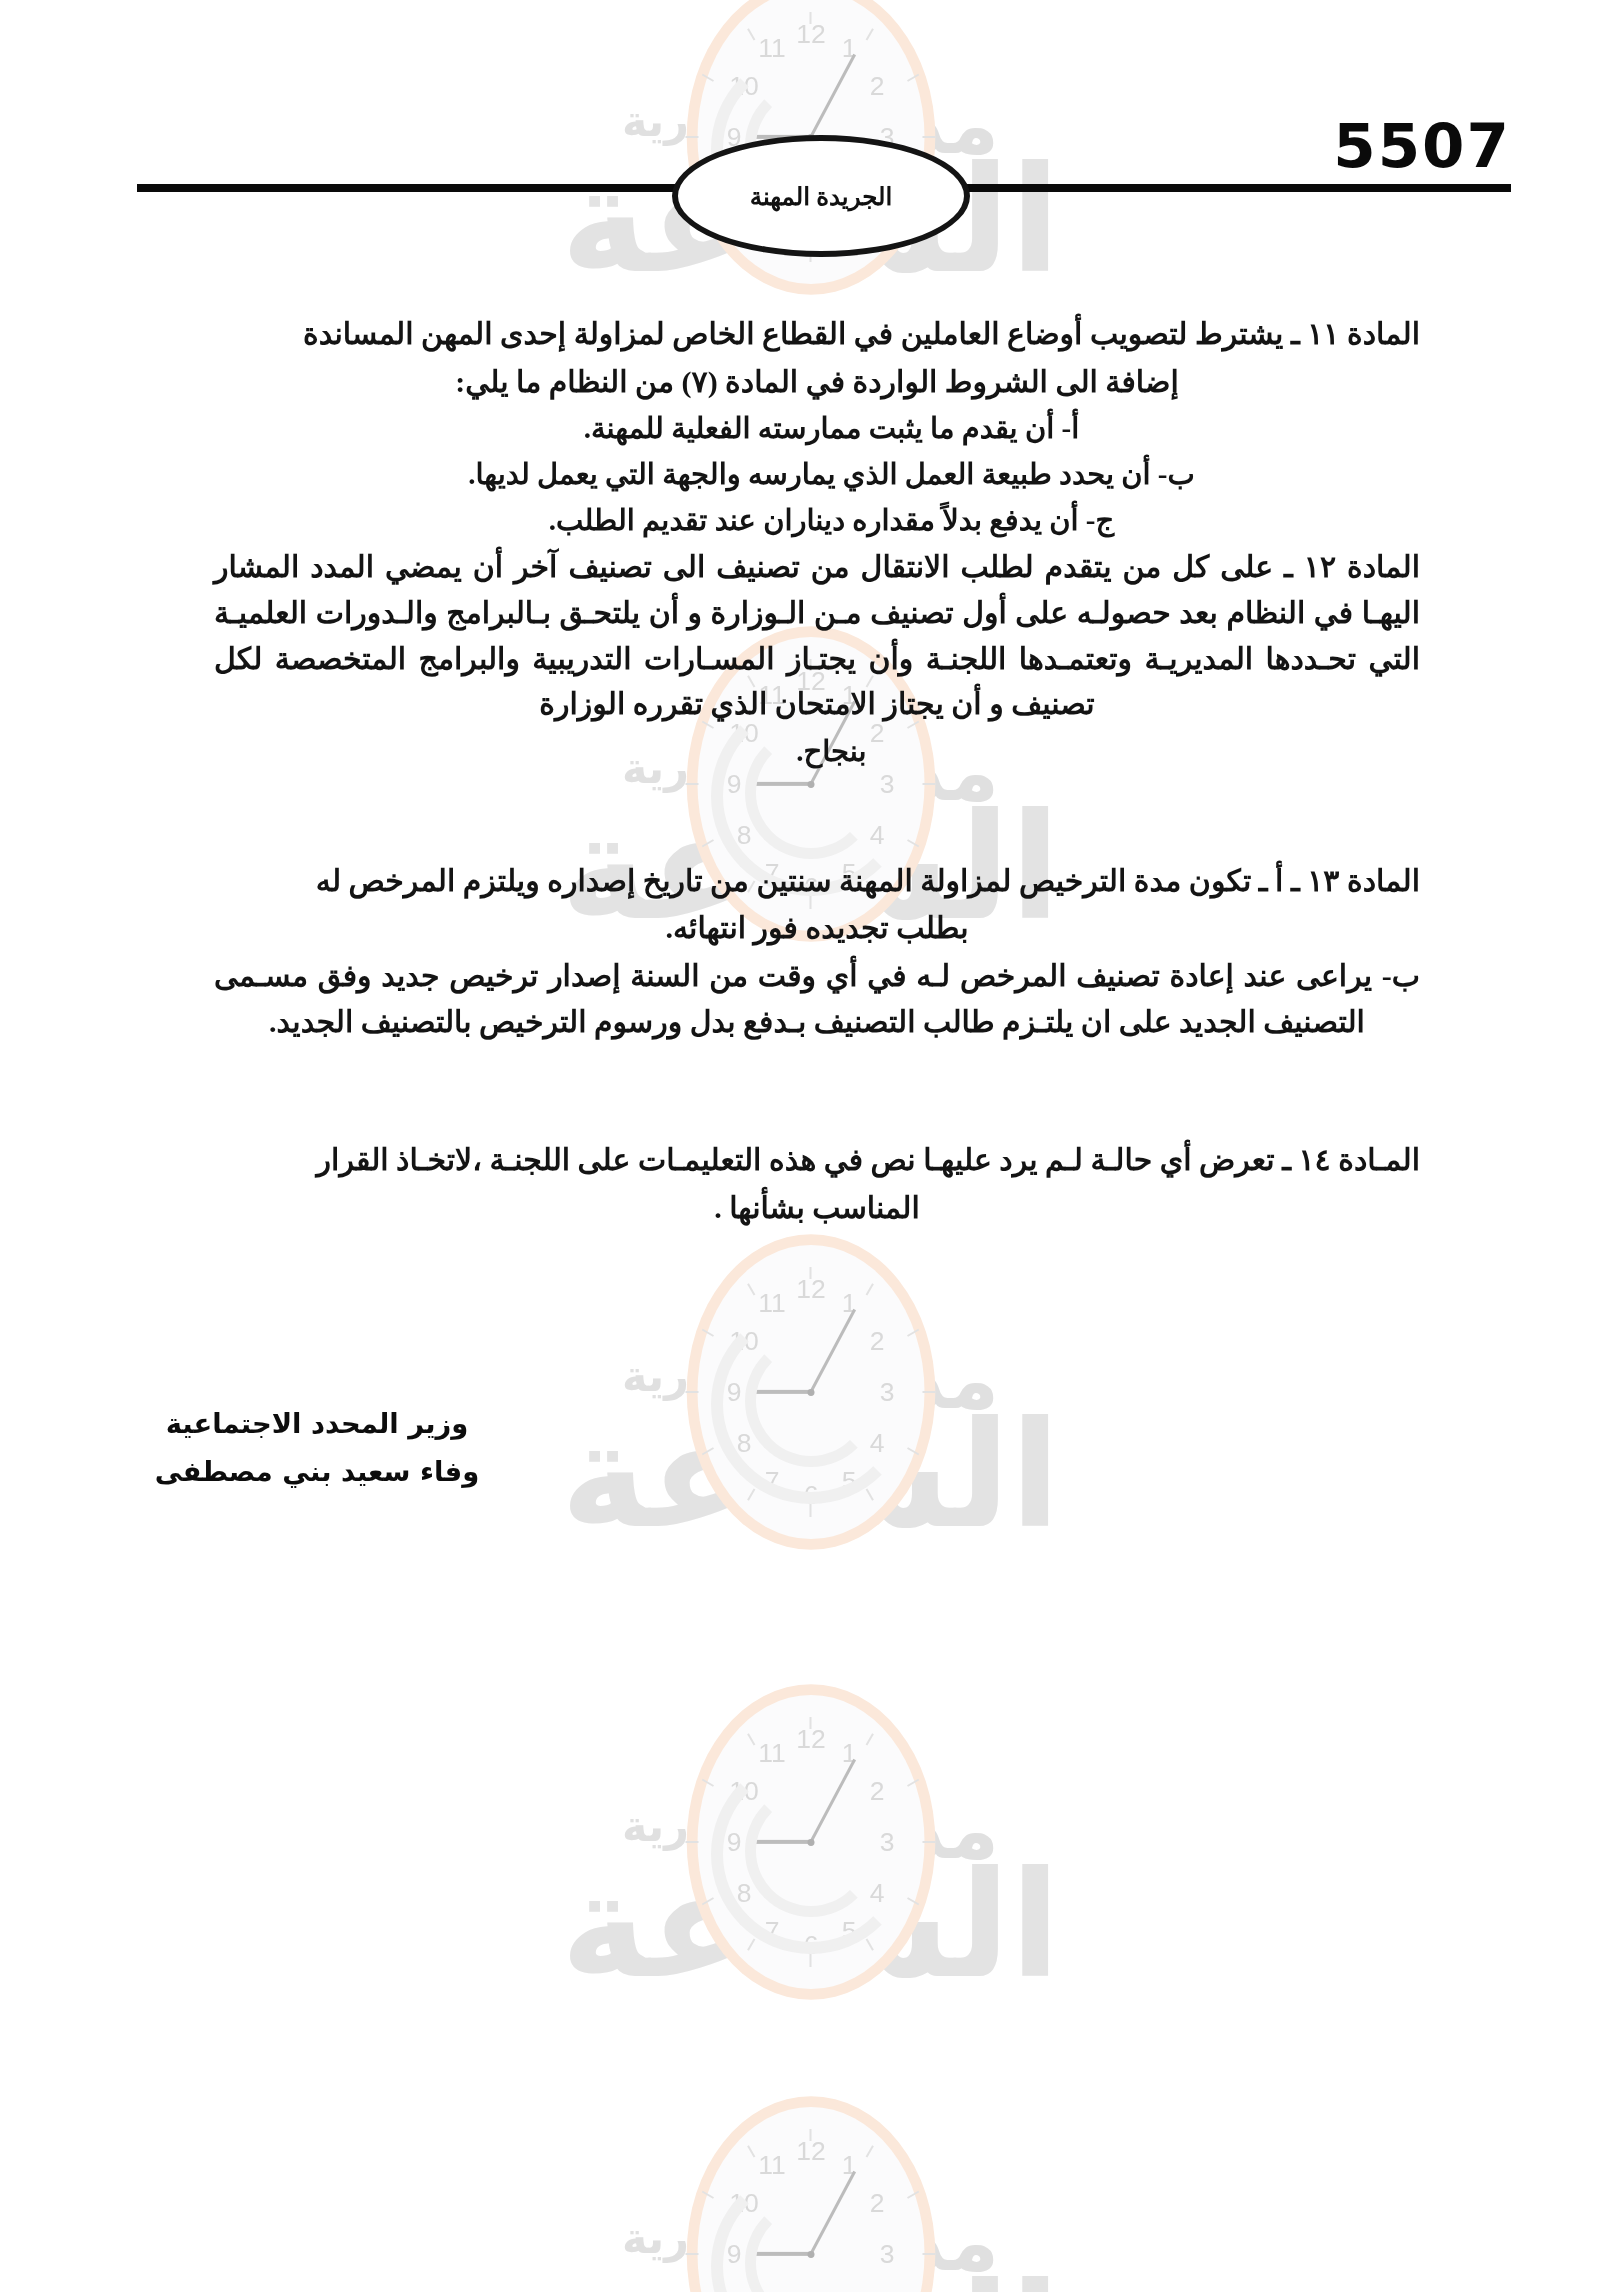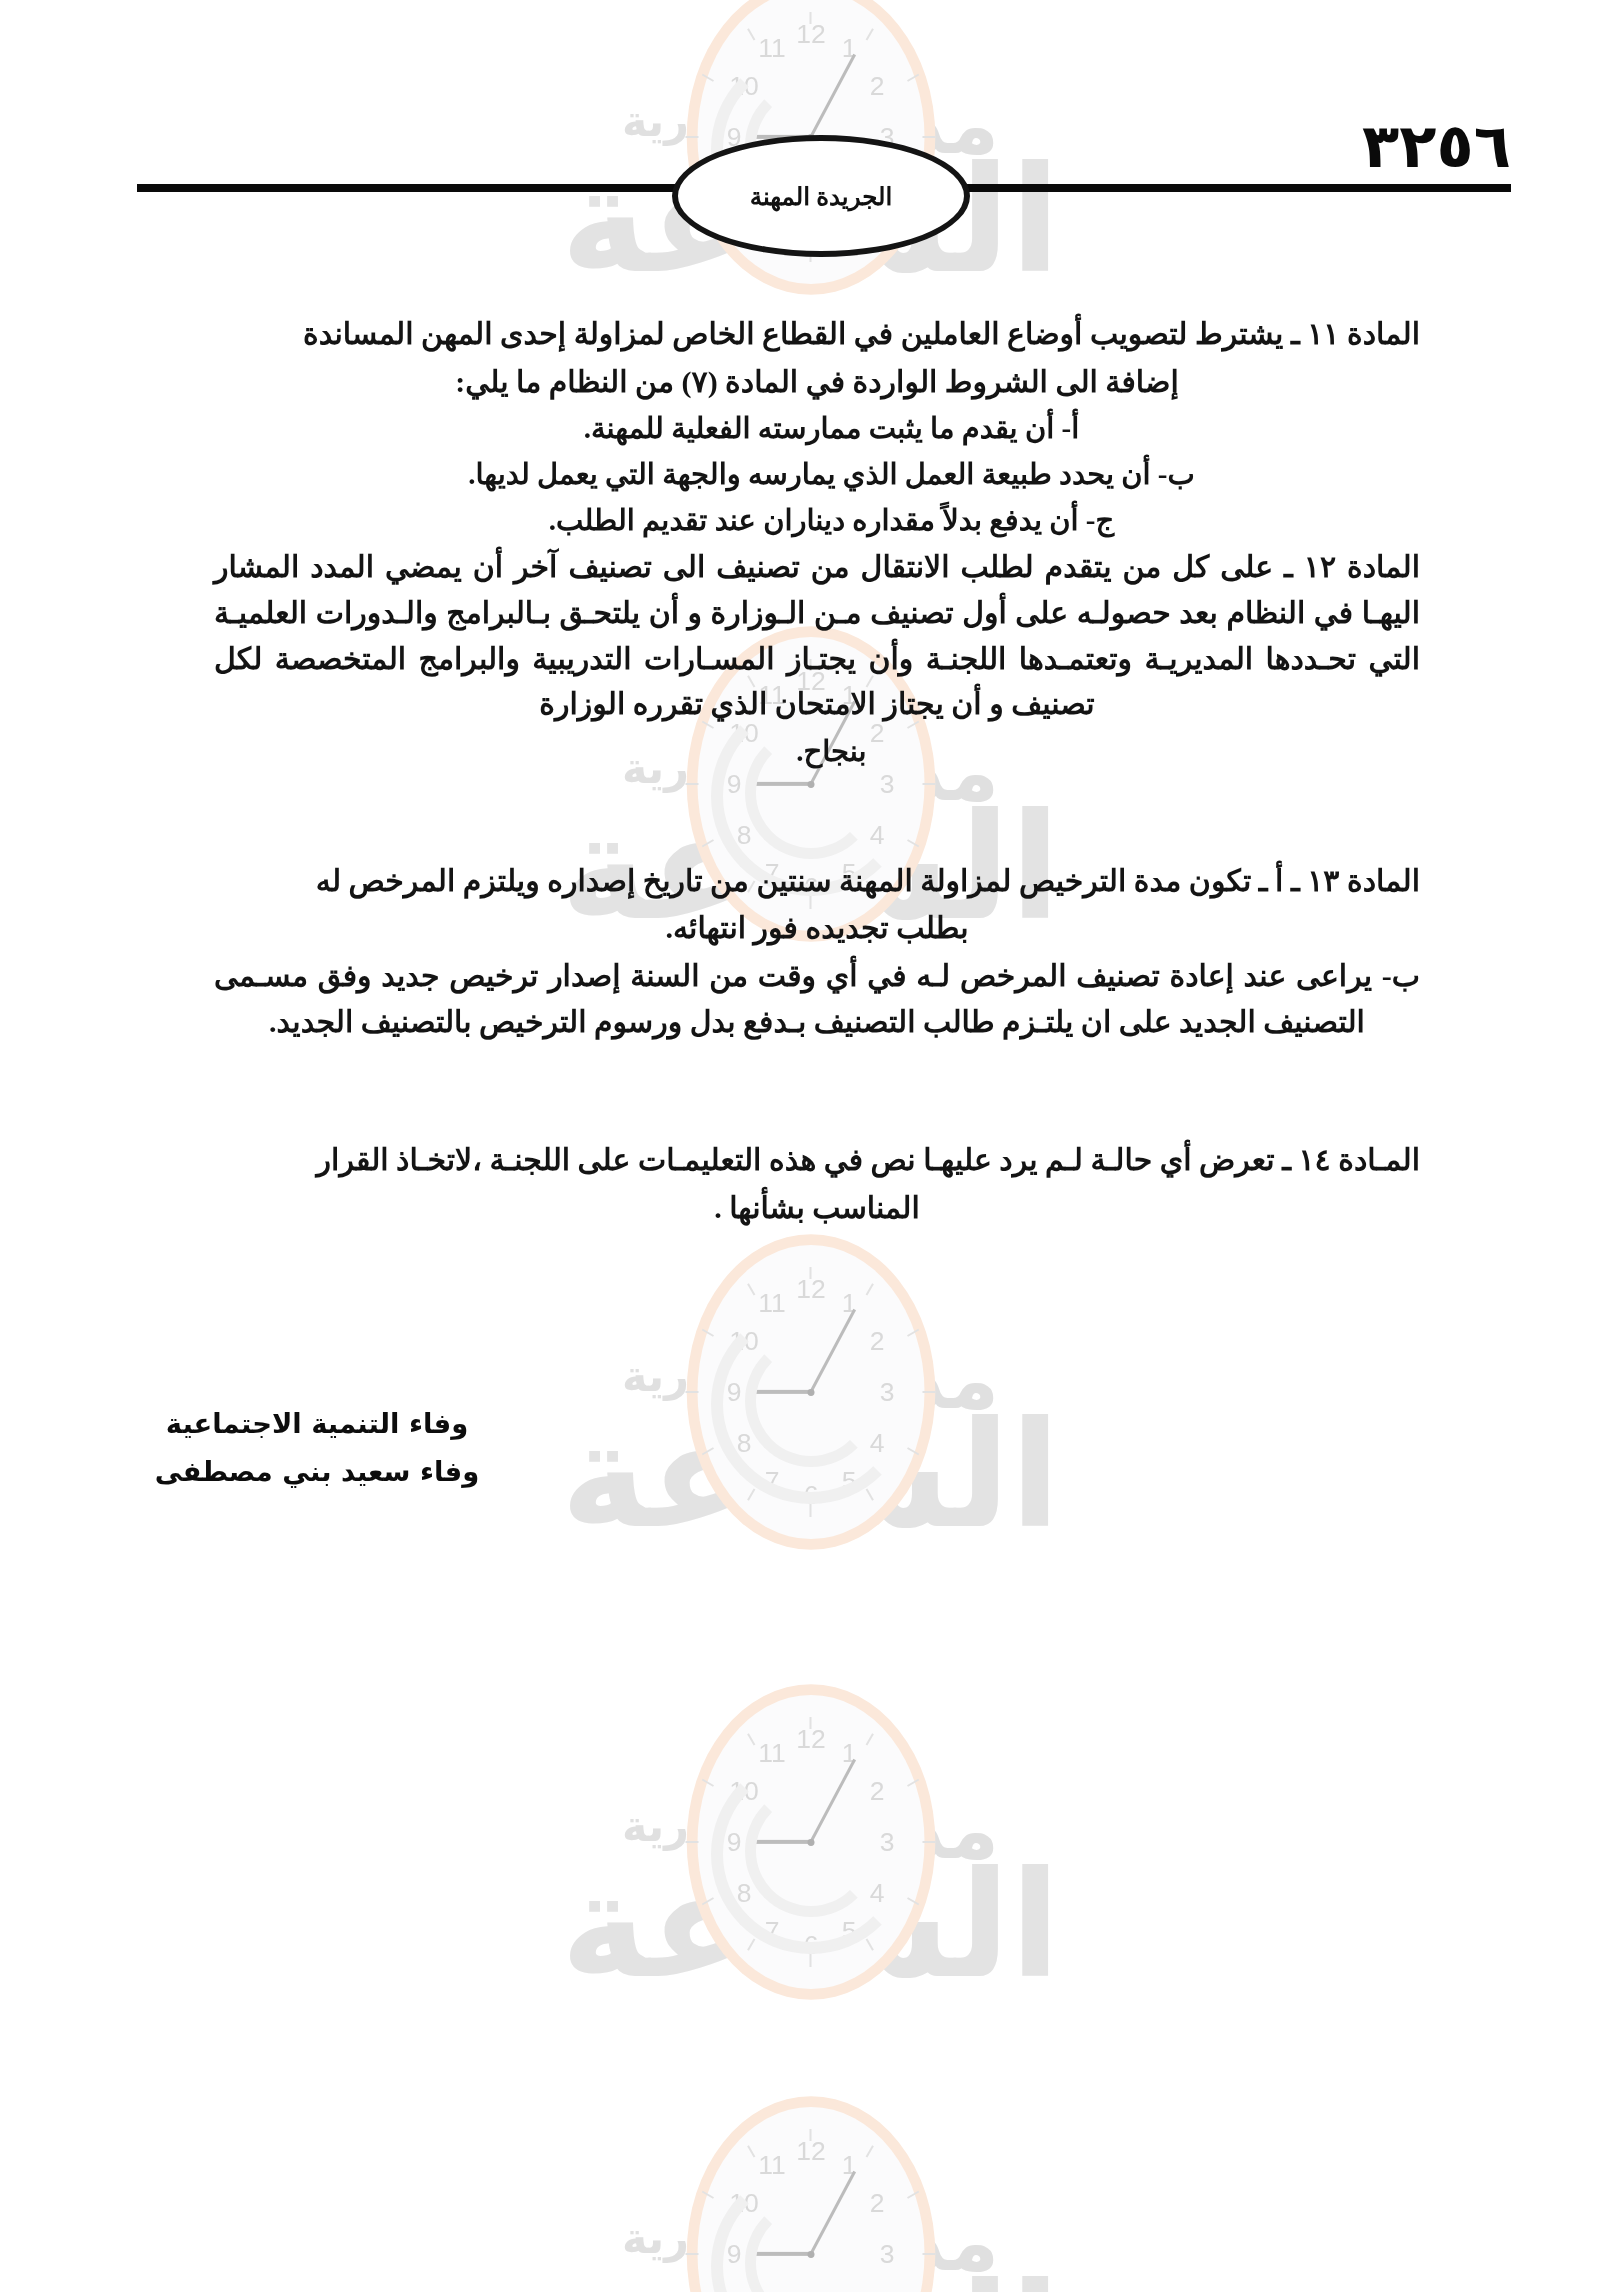--- a/index.html
+++ b/index.html
@@ -460,21 +460,21 @@
           <span class="wm-hand-h"></span>
           <span class="wm-hand-m"></span>
           <span class="wm-pin"></span>
         </div>
       <div class="wm-swirl"></div>
       <div class="wm-swirl2"></div>
     </div>
   </div>
 
   <div class="header">
-    <div class="page-number">٣٢٥٦</div>
+    <div class="page-number">5507</div>
     <div class="header-rule"></div>
     <div class="header-oval">
       <span class="header-oval-label">الجريدة المهنة</span>
     </div>
   </div>
 
   <div class="body">
 
     <p class="para flush">المادة ١١ ـ يشترط لتصويب أوضاع العاملين في القطاع الخاص لمزاولة إحدى المهن المساندة</p>
     <p class="para">إضافة الى الشروط الواردة في المادة (٧) من النظام ما يلي:</p>
@@ -493,18 +493,18 @@
     <p class="para">ب- يراعى عند إعادة تصنيف المرخص لـه في أي وقت من السنة إصدار ترخيص جديد وفق مسـمى التصنيف الجديد على ان يلتـزم طالب التصنيف بـدفع بدل ورسوم الترخيص بالتصنيف الجديد.</p>
 
     <div class="gap-lg"></div>
 
     <p class="para flush">المـادة ١٤ ـ تعرض أي حالـة لـم يرد عليهـا نص في هذه التعليمـات على اللجنـة ،لاتخـاذ القرار</p>
     <p class="para">المناسب بشأنها .</p>
 
   </div>
 
   <div class="signature">
-    <div class="sig-line">وفاء التنمية الاجتماعية</div>
+    <div class="sig-line">وزير المحدد الاجتماعية</div>
     <div class="sig-line">وفاء سعيد بني مصطفى</div>
   </div>
 
 </div>
 
 
 </body></html>

